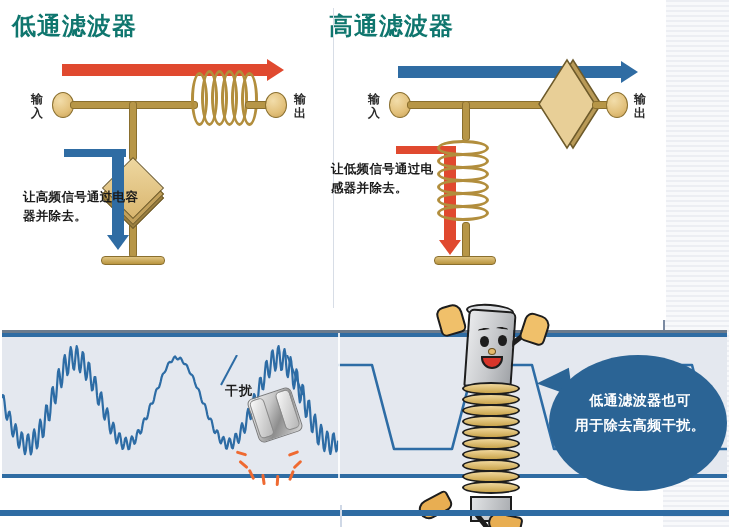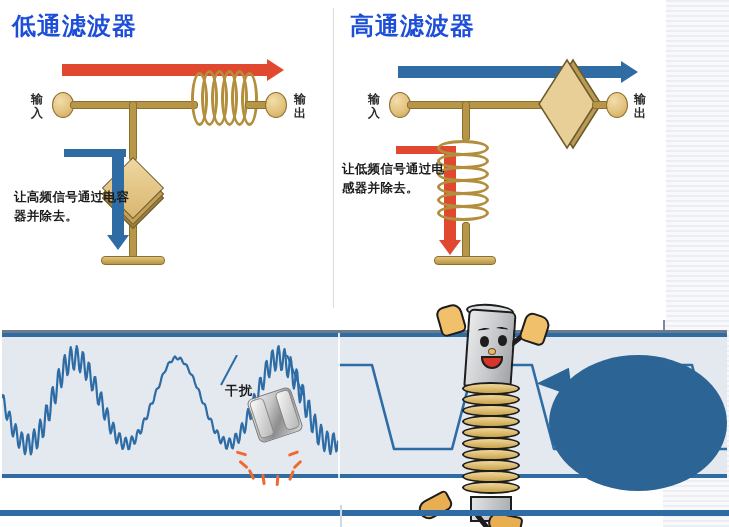--- a/index.html
+++ b/index.html
@@ -20,25 +20,25 @@
     background:#7b8aa2;
   }
 
   
   .top-card{
     position:absolute; left:0; top:0; width:666px; height:320px;
     background:#ffffff;
   }
 
   .heading{
-    position:absolute; font-size:24px; font-weight:bold; color:#1d4ed8;
+    position:absolute; font-size:24px; font-weight:bold; color:#0f766e;
     letter-spacing:1px; white-space:nowrap;
   }
   #h-lpf{ left:12px; top:10px; }
-  #h-hpf{ left:350px; top:10px; }
+  #h-hpf{ left:329px; top:10px; }
 
   .vdivider{
     position:absolute; left:333px; top:8px; width:1px; height:300px;
     background:#d7dde6;
   }
 
   
   .wire{ position:absolute; background:#b79647; border:1px solid #8a6f2e; border-radius:3px; }
   .wire-h{ height:8px; }
   .wire-v{ width:8px; }
@@ -261,21 +261,21 @@
       <div class="coil-ring" style="left:20px; top:2px;  width:17px; height:56px;"></div>
       <div class="coil-ring" style="left:30px; top:2px;  width:17px; height:56px;"></div>
       <div class="coil-ring" style="left:40px; top:2px;  width:17px; height:56px;"></div>
       <div class="coil-ring" style="left:50px; top:4px;  width:17px; height:54px;"></div>
     </div>
 
     <div class="wire wire-h" style="left:245px; top:101px; width:30px;"></div>
     <div class="term" style="left:265px; top:92px;"></div>
     <div class="vlabel" style="left:292px; top:92px;">输<br>出</div>
 
-    <div class="btext" style="left:14px; top:188px; width:122px;">让高频信号通过电容器并除去。</div>
+    <div class="btext" style="left:23px; top:188px; width:122px;">让高频信号通过电容器并除去。</div>
 
     <div class="arrow arrow-blue" style="left:398px; top:66px; width:240px;">
       <div class="bar" style="width:223px;"></div>
       <div class="head" style="left:223px;"></div>
     </div>
 
     <div class="term" style="left:389px; top:92px;"></div>
     <div class="vlabel" style="left:366px; top:92px;">输<br>入</div>
 
     <div class="wire wire-h" style="left:407px; top:101px; width:147px;"></div>
@@ -303,21 +303,21 @@
 
     <svg style="position:absolute; left:537px; top:58px;" width="66" height="92">
       <polygon points="36,2 64,46 36,90 8,46" fill="#b99a57" stroke="#6d5a2a" stroke-width="1.5"></polygon>
       <polygon points="30,2 58,46 30,90 2,46" fill="#e8cf97" stroke="#6d5a2a" stroke-width="1.5"></polygon>
     </svg>
 
     <div class="wire wire-h" style="left:592px; top:101px; width:26px;"></div>
     <div class="term" style="left:606px; top:92px;"></div>
     <div class="vlabel" style="left:632px; top:92px;">输<br>出</div>
 
-    <div class="btext" style="left:342px; top:160px; width:112px;">让低频信号通过电感器并除去。</div>
+    <div class="btext" style="left:331px; top:160px; width:112px;">让低频信号通过电感器并除去。</div>
   </div>
 
   <div class="panel-top-dark"></div>
   <div class="wave-panel">
     <svg width="725" height="137" viewBox="0 0 725 137" preserveAspectRatio="none">
 
       <path id="noisy" fill="none" stroke="#2d6ca5" stroke-width="2.2" stroke-linejoin="round" d="M0.0,61.1 L0.8,58.1 L1.7,58.9 L2.5,64.8 L3.4,73.6 L4.2,80.7 L5.1,82.7 L5.9,79.6 L6.8,75.4 L7.6,74.7 L8.5,79.8 L9.3,88.9 L10.2,97.2 L11.0,99.5 L11.9,96.0 L12.7,90.1 L13.6,87.2 L14.4,90.7 L15.3,99.3 L16.1,107.6 L17.0,110.8 L17.8,107.4 L18.7,100.3 L19.5,95.4 L20.4,97.1 L21.2,104.3 L22.1,113.0 L22.9,117.1 L23.8,113.8 L24.6,105.7 L25.5,98.7 L26.3,97.4 L27.2,103.4 L28.0,112.2 L28.8,117.3 L29.7,114.6 L30.5,105.7 L31.4,96.0 L32.2,92.4 L33.1,96.8 L33.9,105.4 L34.8,111.3 L35.6,109.5 L36.5,99.8 L37.3,88.6 L38.2,82.7 L39.0,85.3 L39.9,93.5 L40.7,100.2 L41.6,98.9 L42.4,89.3 L43.3,76.7 L44.1,68.4 L45.0,68.8 L45.8,75.9 L46.7,83.0 L47.5,83.3 L48.4,74.8 L49.2,61.7 L50.1,51.7 L50.9,50.1 L51.8,56.4 L52.6,64.2 L53.5,66.3 L54.3,59.3 L55.2,46.4 L56.0,35.1 L56.8,32.1 L57.7,37.5 L58.5,46.2 L59.4,50.2 L60.2,45.3 L61.1,33.4 L61.9,22.2 L62.8,18.0 L63.6,22.8 L64.5,32.1 L65.3,38.2 L66.2,35.9 L67.0,26.4 L67.9,15.4 L68.7,10.2 L69.6,14.0 L70.4,23.5 L71.3,31.4 L72.1,32.5 L73.0,25.2 L73.8,15.0 L74.7,9.2 L75.5,12.2 L76.4,21.7 L77.2,31.9 L78.1,35.3 L78.9,30.4 L79.8,21.2 L80.6,15.0 L81.5,16.8 L82.3,26.4 L83.2,37.3 L84.0,42.8 L84.8,40.1 L85.7,32.1 L86.5,25.7 L87.4,26.8 L88.2,35.3 L89.1,46.4 L89.9,53.4 L90.8,52.7 L91.6,46.2 L92.5,40.1 L93.3,40.0 L94.2,47.3 L95.0,58.2 L95.9,66.4 L96.7,67.7 L97.6,62.8 L98.4,56.8 L99.3,55.5 L100.1,61.2 L101.0,71.2 L101.8,79.9 L102.7,82.6 L103.5,79.1 L104.4,73.5 L105.2,71.4 L106.1,75.5 L106.9,84.5 L107.8,92.8 L108.6,96.4 L109.5,94.0 L110.3,88.7 L111.2,85.7 L112.0,88.2 L112.8,95.0 L113.7,102.5 L114.5,106.4 L115.4,104.9 L116.2,100.0 L117.1,96.3 L117.9,96.6 L118.8,101.6 L119.6,108.1 L120.5,112.0 L121.3,111.1 L122.2,106.8 L123.0,102.0 L123.9,100.7 L124.7,103.8 L125.6,108.8 L126.4,112.2 L127.3,111.7 L128.1,107.0 L129.0,101.9 L129.8,99.4 L130.7,100.6 L131.5,104.1 L132.4,106.8 L133.2,105.8 L134.1,101.7 L134.9,96.5 L135.8,93.2 L136.6,93.0 L137.5,95.1 L138.3,96.5 L139.2,95.5 L140.0,91.7 L140.8,86.7 L141.7,82.8 L142.5,81.4 L143.4,81.7 L144.2,82.4 L145.1,81.3 L145.9,78.0 L146.8,73.3 L147.6,69.1 L148.5,66.8 L149.3,66.5 L150.2,66.7 L151.0,65.8 L151.9,63.0 L152.7,58.9 L153.6,55.0 L154.4,52.4 L155.3,51.4 L156.1,51.2 L157.0,50.3 L157.8,47.9 L158.7,44.4 L159.5,40.7 L160.4,37.9 L161.2,36.5 L162.1,35.8 L162.9,34.9 L163.8,33.5 L164.6,31.1 L165.5,28.4 L166.3,26.2 L167.2,25.2 L168.0,24.9 L168.8,25.3 L169.7,24.9 L170.5,23.5 L171.4,21.6 L172.2,20.1 L173.1,19.5 L173.9,20.6 L174.8,21.8 L175.6,22.5 L176.5,22.2 L177.3,21.3 L178.2,20.6 L179.0,21.4 L179.9,23.0 L180.7,25.0 L181.6,26.5 L182.4,27.1 L183.3,27.0 L184.1,27.4 L185.0,28.5 L185.8,30.6 L186.7,33.2 L187.5,35.5 L188.4,36.8 L189.2,37.6 L190.1,38.0 L190.9,39.2 L191.8,41.5 L192.6,44.7 L193.5,47.7 L194.3,50.0 L195.2,51.1 L196.0,51.6 L196.8,52.7 L197.7,55.2 L198.5,58.9 L199.4,62.8 L200.2,65.4 L201.1,66.5 L201.9,66.6 L202.8,67.2 L203.6,69.4 L204.5,73.4 L205.3,77.7 L206.2,80.9 L207.0,82.1 L207.9,81.8 L208.7,81.7 L209.6,83.2 L210.4,86.9 L211.3,91.5 L212.1,95.0 L213.0,96.1 L213.8,95.1 L214.7,93.4 L215.5,93.7 L216.4,96.8 L217.2,101.5 L218.1,105.3 L218.9,106.4 L219.8,104.0 L220.6,101.0 L221.5,99.9 L222.3,102.2 L223.2,106.9 L224.0,111.2 L224.8,111.7 L225.7,108.6 L226.5,104.0 L227.4,101.3 L228.2,102.4 L229.1,106.8 L229.9,110.7 L230.8,111.4 L231.6,107.8 L232.5,101.8 L233.3,97.1 L234.2,96.8 L235.0,100.1 L235.9,104.5 L236.7,105.8 L237.6,102.2 L238.4,95.1 L239.3,88.7 L240.1,86.2 L241.0,88.9 L241.8,93.7 L242.7,95.8 L243.5,92.4 L244.4,84.5 L245.2,76.0 L246.1,71.9 L246.9,73.8 L247.8,78.9 L248.6,82.1 L249.5,79.4 L250.3,71.5 L251.2,62.3 L252.0,57.1 L252.8,58.6 L253.7,64.5 L254.5,69.4 L255.4,67.7 L256.2,59.5 L257.1,48.6 L257.9,41.2 L258.8,40.8 L259.6,46.2 L260.5,52.0 L261.3,52.3 L262.2,45.1 L263.0,34.0 L263.9,25.4 L264.7,24.0 L265.6,30.1 L266.4,37.7 L267.3,40.3 L268.1,35.0 L269.0,24.3 L269.8,15.0 L270.7,13.4 L271.5,19.5 L272.4,28.6 L273.2,33.6 L274.1,30.4 L274.9,20.6 L275.8,11.6 L276.6,9.1 L277.5,15.1 L278.3,25.5 L279.2,33.0 L280.0,32.3 L280.8,24.7 L281.7,15.5 L282.5,12.0 L283.4,17.2 L284.2,28.3 L285.1,37.9 L285.9,40.2 L286.8,34.2 L287.6,25.0 L288.5,20.2 L289.3,24.4 L290.2,35.5 L291.0,47.0 L291.9,51.6 L292.7,47.2 L293.6,38.3 L294.4,32.4 L295.3,35.1 L296.1,46.1 L297.0,58.6 L297.8,65.3 L298.7,62.9 L299.5,54.6 L300.4,47.9 L301.2,49.1 L302.1,58.8 L302.9,71.6 L303.8,79.9 L304.6,79.2 L305.5,71.7 L306.3,64.2 L307.2,63.6 L308.0,71.8 L308.8,84.5 L309.7,94.0 L310.5,95.1 L311.4,88.4 L312.2,80.1 L313.1,77.6 L313.9,83.8 L314.8,95.4 L315.6,105.5 L316.5,107.4 L317.3,101.3 L318.2,92.4 L319.0,87.8 L319.9,91.5 L320.7,101.5 L321.6,111.0 L322.4,114.1 L323.3,109.3 L324.1,100.5 L325.0,94.6 L325.8,96.2 L326.7,104.0 L327.5,113.1 L328.4,117.0 L329.2,113.3 L330.1,104.8 L330.9,97.7 L331.8,96.5 L332.6,102.2 L333.5,110.3 L334.3,114.5 L335.2,111.7 L336.0,103.6"></path>
 
       <path id="clean" fill="none" stroke="#2d6ca5" stroke-width="2.6" stroke-linejoin="round" d="M336,28 L370,28 L392,112 L450,112 L472,28 L530,28 L552,112 L610,112 L632,28 L690,28 L712,112 L725,112"></path>
     </svg>
@@ -380,17 +380,21 @@
     <div class="m-lower"></div>
 
     <div class="limb" style="left:48px; top:212px; width:48px; height:5px; transform:rotate(52deg);"></div>
     <div class="limb" style="left:74px; top:214px; width:48px; height:5px; transform:rotate(70deg);"></div>
     <div class="foot" style="left:-12px; top:196px; transform:rotate(-28deg);"></div>
     <div class="foot" style="left:58px; top:214px; transform:rotate(12deg);"></div>
   </div>
 
   <div class="bubble-tail"></div>
   <div class="bubble"></div>
+  <div class="bubble-text">
+    <div>低通滤波器也可</div>
+    <div>用于除去高频干扰。</div>
+  </div>
 
   <div class="bottom-bar"></div>
   <div class="bottom-bar-mark"></div>
 
 </div>
 
 </body></html>

